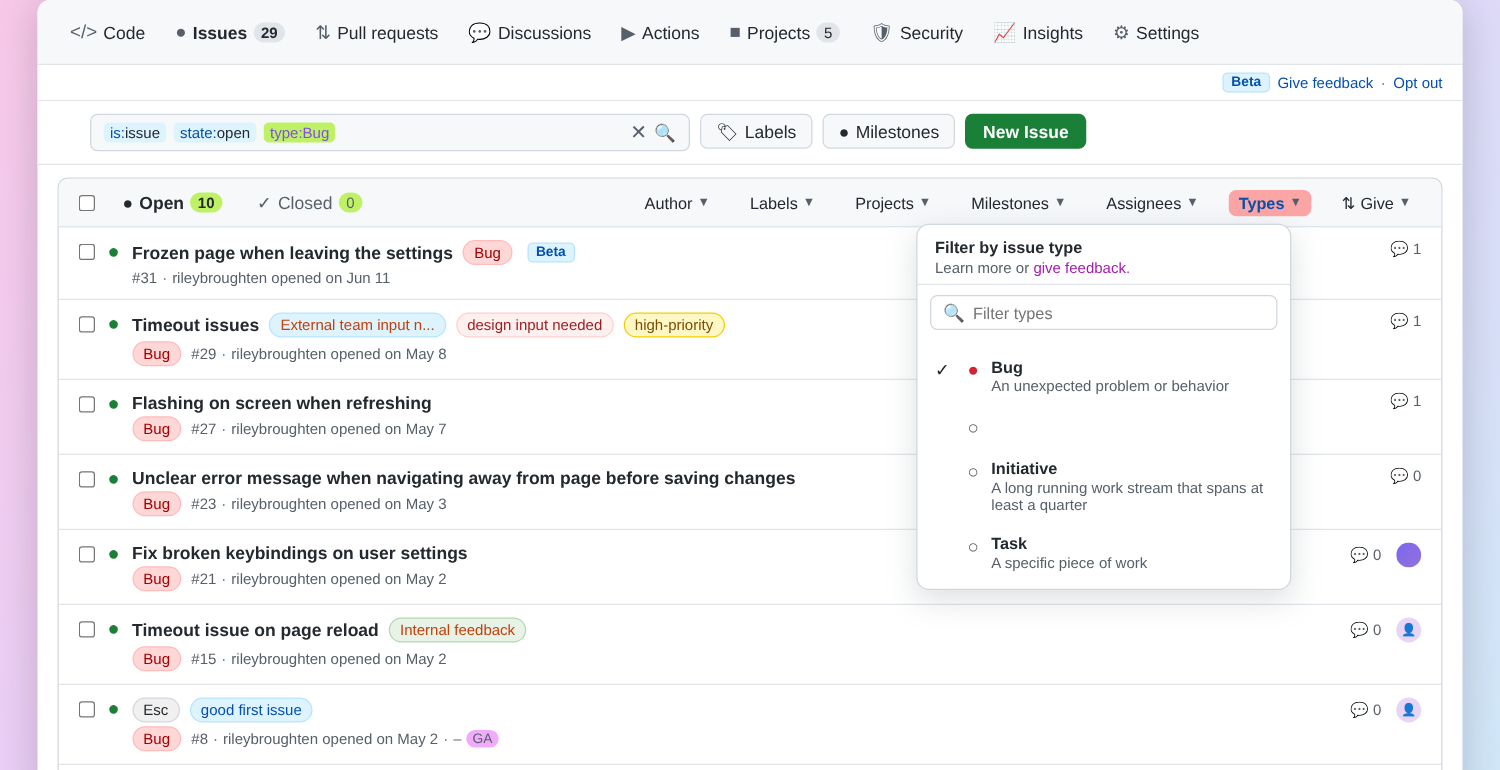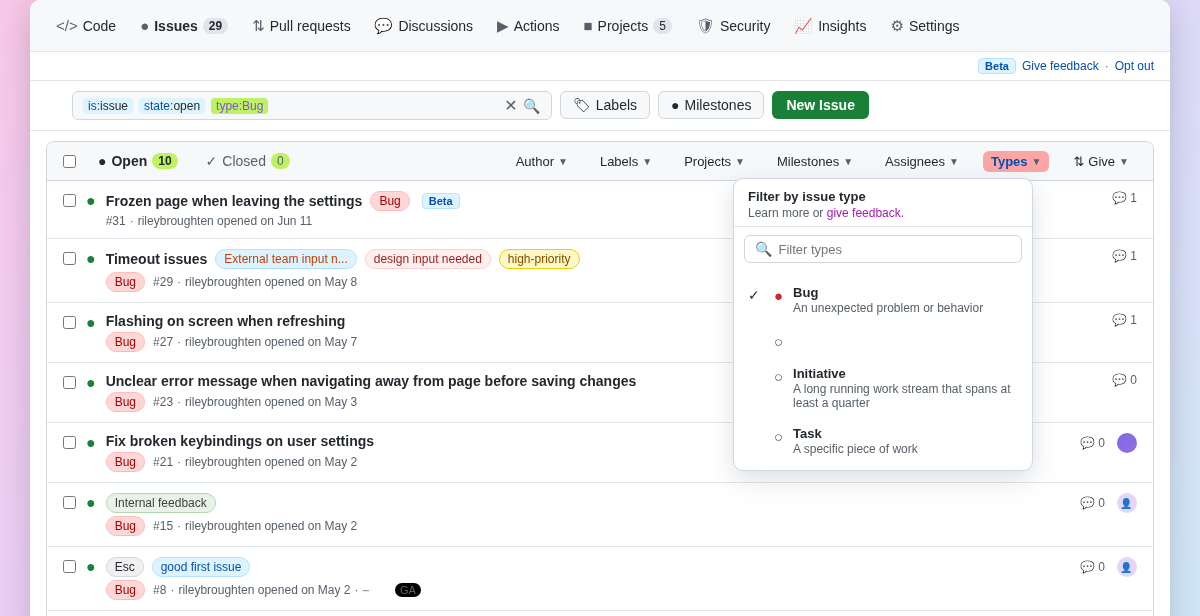--- a/index.html
+++ b/index.html
@@ -209,21 +209,21 @@
       border-radius: 12px;
       padding: 2px 8px;
       font-size: 12px;
       font-weight: 500;
       cursor: pointer;
     }
     .label-bug { background: #ffd7d7; color: #a40000; border: 1px solid #ffbaba; }
     .label-external { background: #ddf4ff; color: #c2410c; border: 1px solid #b6e3ff; }
     .label-design { background: #fff0f0; color: #9a1c1c; border: 1px solid #ffcece; }
     .label-high { background: #fff8c5; color: #7d4e00; border: 1px solid #f0d000; }
-    .label-internal { background: #e8f3e8; color: #404040; border: 1px solid #b0d9b0; }
+    .label-internal { background: #e8f3e8; color: #c2410c; border: 1px solid #b0d9b0; }
     .label-good { background: #ddf4ff; color: #0550ae; border: 1px solid #b6e3ff; }
     .label-esc { background: #f0f0f0; color: #24292f; border: 1px solid #d0d7de; }
     .issue-actions {
       display: flex;
       align-items: center;
       gap: 12px;
       flex-shrink: 0;
       color: #57606a;
       font-size: 12px;
     }
@@ -303,21 +303,21 @@
       font-size: 12px;
       color: #57606a;
       gap: 6px;
       background: #fff;
       border-bottom: 1px solid #e1e4e8;
     }
     .opt-out-link { color: #0550ae; text-decoration: none; cursor: pointer; }
     .checkbox-area { display: flex; align-items: center; }
     input[type="checkbox"] { cursor: pointer; }
     .branch-icon { color: #57606a; font-size: 13px; }
-    .ga-badge { background: #000000; color: #57606a; border-radius: 10px; padding: 1px 5px; font-size: 11px; margin-left: 22px; }
+    .ga-badge { background: #f0abfc; color: #57606a; border-radius: 10px; padding: 1px 5px; font-size: 11px; }
   </style>
 </head>
 <body>
 
 <div class="window">
 
   <nav class="top-nav">
     <div class="nav-item">
       <span class="nav-icon">&lt;/&gt;</span>
       <span>Code</span>
@@ -589,20 +589,21 @@
           <div class="avatar-img" style="background: linear-gradient(135deg, #7b68ee, #9370db);"></div>
         </div>
       </div>
     </div>
 
     <div class="issue-row">
       <input type="checkbox" class="issue-checkbox" style="">
       <span class="issue-icon" style="color:#1a7f37;">●</span>
       <div class="issue-content">
         <div class="issue-title">
+          <span>Timeout issue on page reload</span>
           <span class="label-tag label-internal">Internal feedback</span>
         </div>
         <div class="issue-meta">
           <span class="label-tag label-bug" style="margin-right:4px;">Bug</span>
           <span>#15</span>
           <span>·</span>
           <span>rileybroughten opened on May 2</span>
         </div>
       </div>
       <div class="issue-actions">

